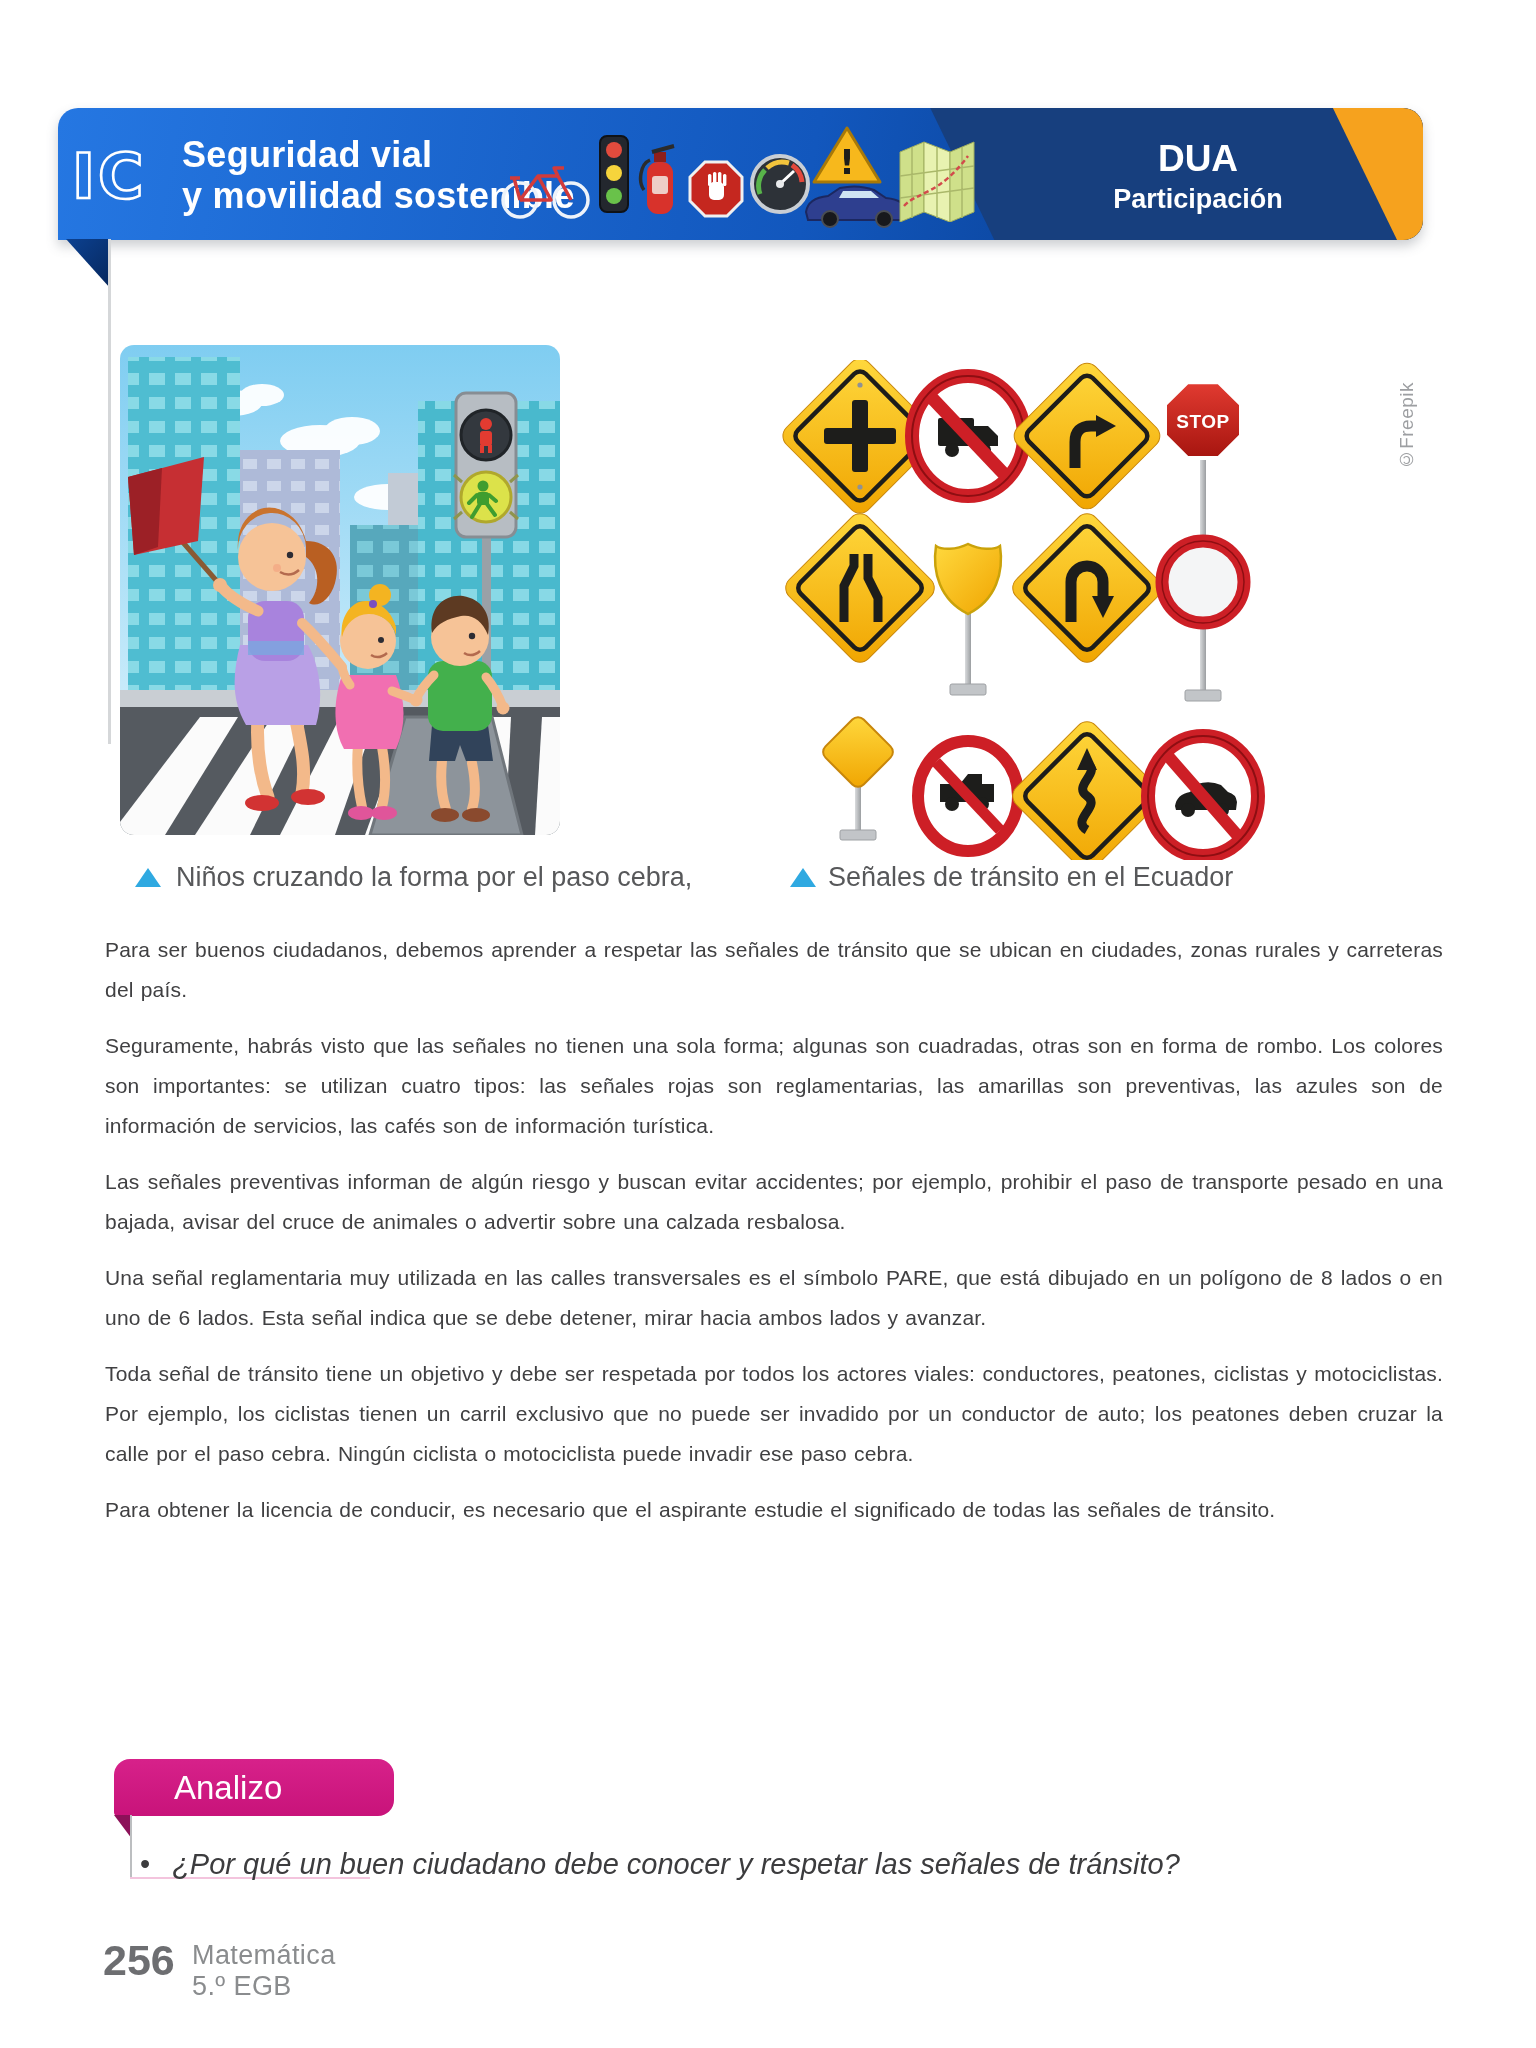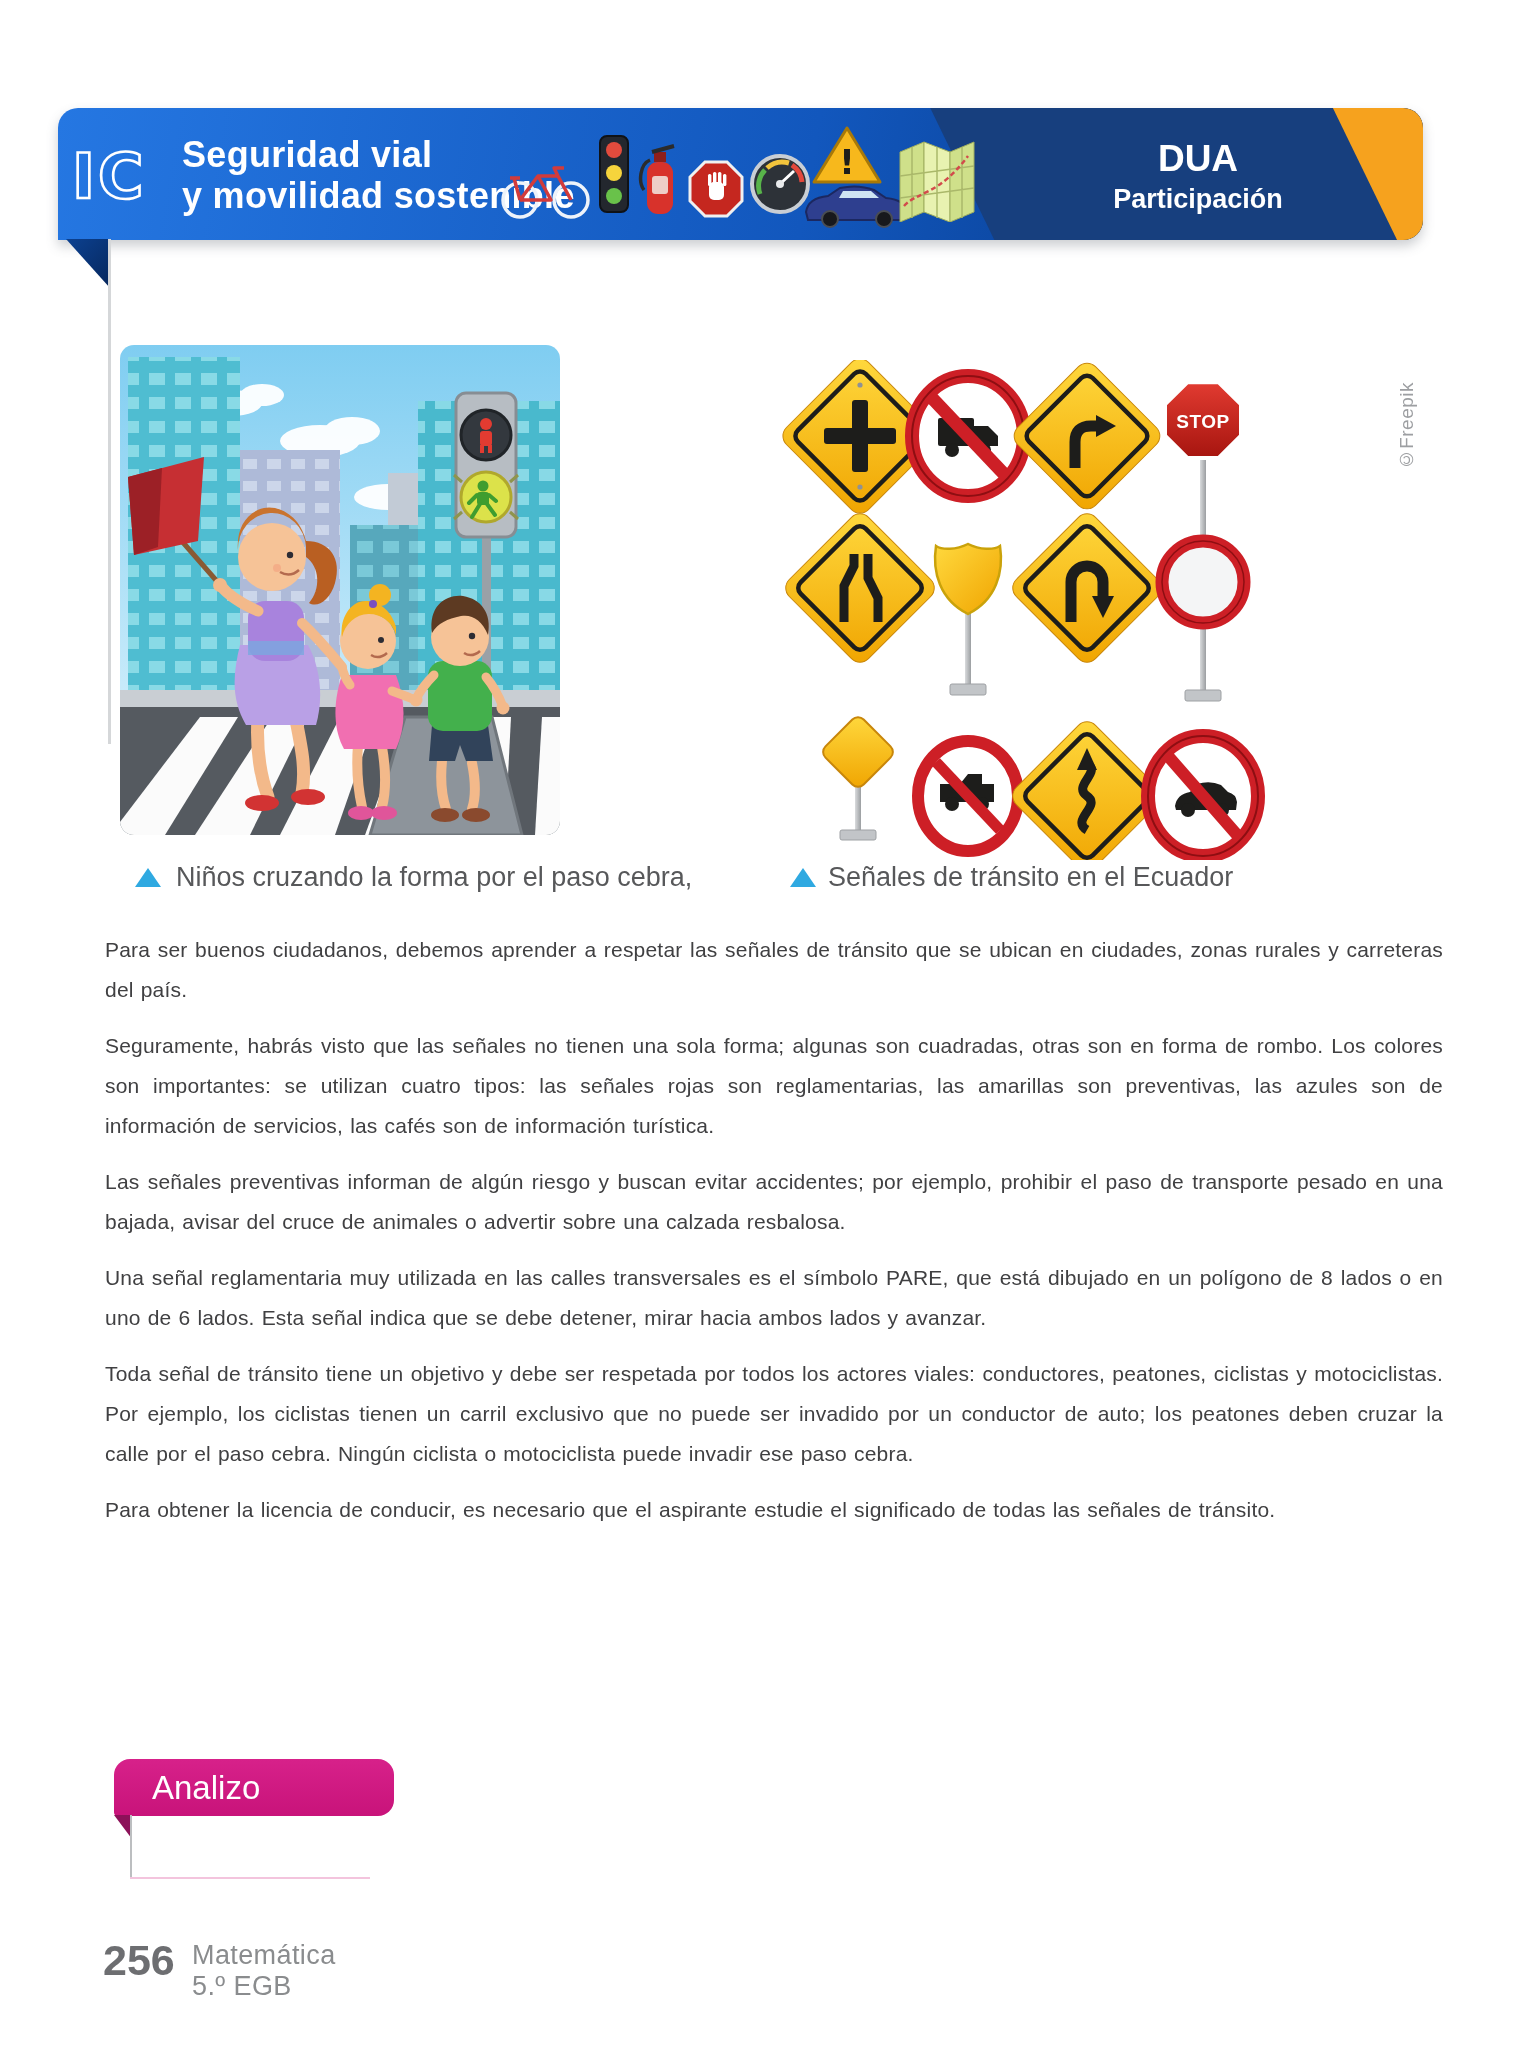--- a/index.html
+++ b/index.html
@@ -54,21 +54,21 @@
 
   .body-copy { left:105px; top:930px; width:1338px; color:#404042; }
   .body-copy p { font-size:21px; line-height:40px; text-align:justify;
     margin-bottom:16px; letter-spacing:.2px; word-spacing:1px; }
 
   
   .analizo-badge {
     left:114px; top:1759px; width:280px; height:57px;
     background:linear-gradient(180deg,#d7218a,#c8137a);
     border-radius:16px 16px 16px 4px;
-    color:#fff; font-size:33px; display:flex; align-items:center; padding-left:38px;
+    color:#fff; font-size:33px; display:flex; align-items:center; padding-left:60px;
   }
   .analizo-fold { left:114px; top:1815px; width:18px; height:24px;
     background:#8c1159; clip-path:polygon(0 0, 100% 0, 100% 100%); }
   .analizo-rule-v { left:130px; top:1815px; width:2px; height:63px; background:#bcbec0; }
   .analizo-rule-h { left:130px; top:1877px; width:240px; height:2px; background:#f3c4dd; }
   .analizo-q { left:140px; top:1848px; width:1240px; font-size:29px; color:#3c3c3e; }
   .analizo-q .bullet { font-style:normal; margin-right:22px; }
   .analizo-q .q { font-style:italic; }
 
   
@@ -425,20 +425,23 @@
     <p>Toda señal de tránsito tiene un objetivo y debe ser respetada por todos los actores viales: conductores, peatones, ciclistas y motociclistas. Por ejemplo, los ciclistas tienen un carril exclusivo que no puede ser invadido por un conductor de auto; los peatones deben cruzar la calle por el paso cebra. Ningún ciclista o motociclista puede invadir ese paso cebra.</p>
     <p>Para obtener la licencia de conducir, es necesario que el aspirante estudie el significado de todas las señales de tránsito.</p>
   </div>
 
   <div class="abs analizo-badge">
     <span>Analizo</span>
   </div>
   <div class="abs analizo-fold"></div>
   <div class="abs analizo-rule-v"></div>
   <div class="abs analizo-rule-h"></div>
+  <div class="abs analizo-q">
+    <span class="bullet">•</span><span class="q">¿Por qué un buen ciudadano debe conocer y respetar las señales de tránsito?</span>
+  </div>
 
   <div class="abs footer-num">256</div>
   <div class="abs footer-meta">
     <div>Matemática</div>
     <div>5.º EGB</div>
   </div>
 
 </div>
 
 </body></html>

